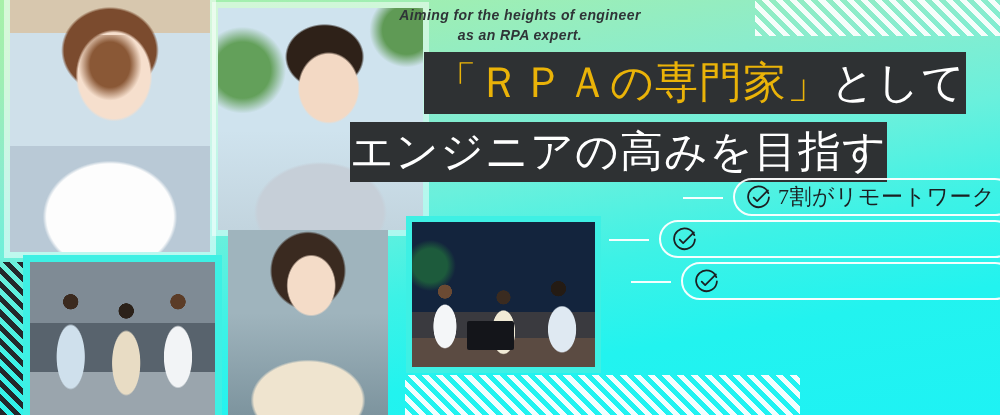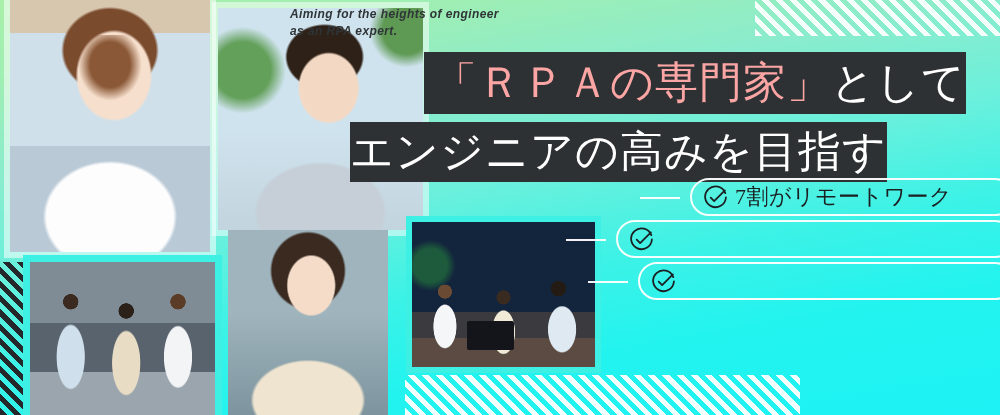--- a/index.html
+++ b/index.html
@@ -110,45 +110,45 @@
        linear-gradient(180deg,#13243d 0 62%, #3a3a3f 62% 80%, #5b4b42 80% 100%);
   }
   #photo-meeting .ph::after{
      content:""; position:absolute; left:30%; top:68%; width:26%; height:20%;
      background:#14151a; border-radius:2px;
   }
 
   
   #eyebrow{
     position:absolute; right:250px; top:6px; width:460px;
-    text-align:left; color:#2f3437;
+    text-align:center; color:#2f3437;
     font-style:italic; font-weight:bold;
-    font-size:12px; line-height:1.42; letter-spacing:.4px;
+    font-size:14px; line-height:1.42; letter-spacing:.4px;
     white-space:pre-line;
   }
 
   
   .headline-bar{
     position:absolute; background:#2e3133; color:#fff;
     font-family:"Liberation Serif", serif;
     display:flex; align-items:center;
     letter-spacing:1px; white-space:nowrap;
   }
   #headline-line1{
     left:424px; top:52px; height:62px; padding-left:10px;
     font-size:43px;
   }
   #headline-line2{
     left:350px; top:122px; height:60px; 
     font-size:43px;
   }
-  .hl-accent{ color:#fca5a5; }
-
-  
-  #benefits{ position:absolute; left:0; top:178px; width:1000px; }
+  .hl-accent{ color:#eab308; }
+
+  
+  #benefits{ position:absolute; left:0; top:178px; width:1000px;padding-left:43px; }
   .benefit-row{ position:relative; height:38px; margin-bottom:4px; }
 
   .benefit-dash{
     position:absolute; top:19px; height:2px; width:40px;
     background:rgba(255,255,255,.95);
   }
   .benefit-pill{
     position:absolute; top:0; right:-14px; height:38px;
     border:2px solid rgba(255,255,255,.95);
     border-radius:19px;

